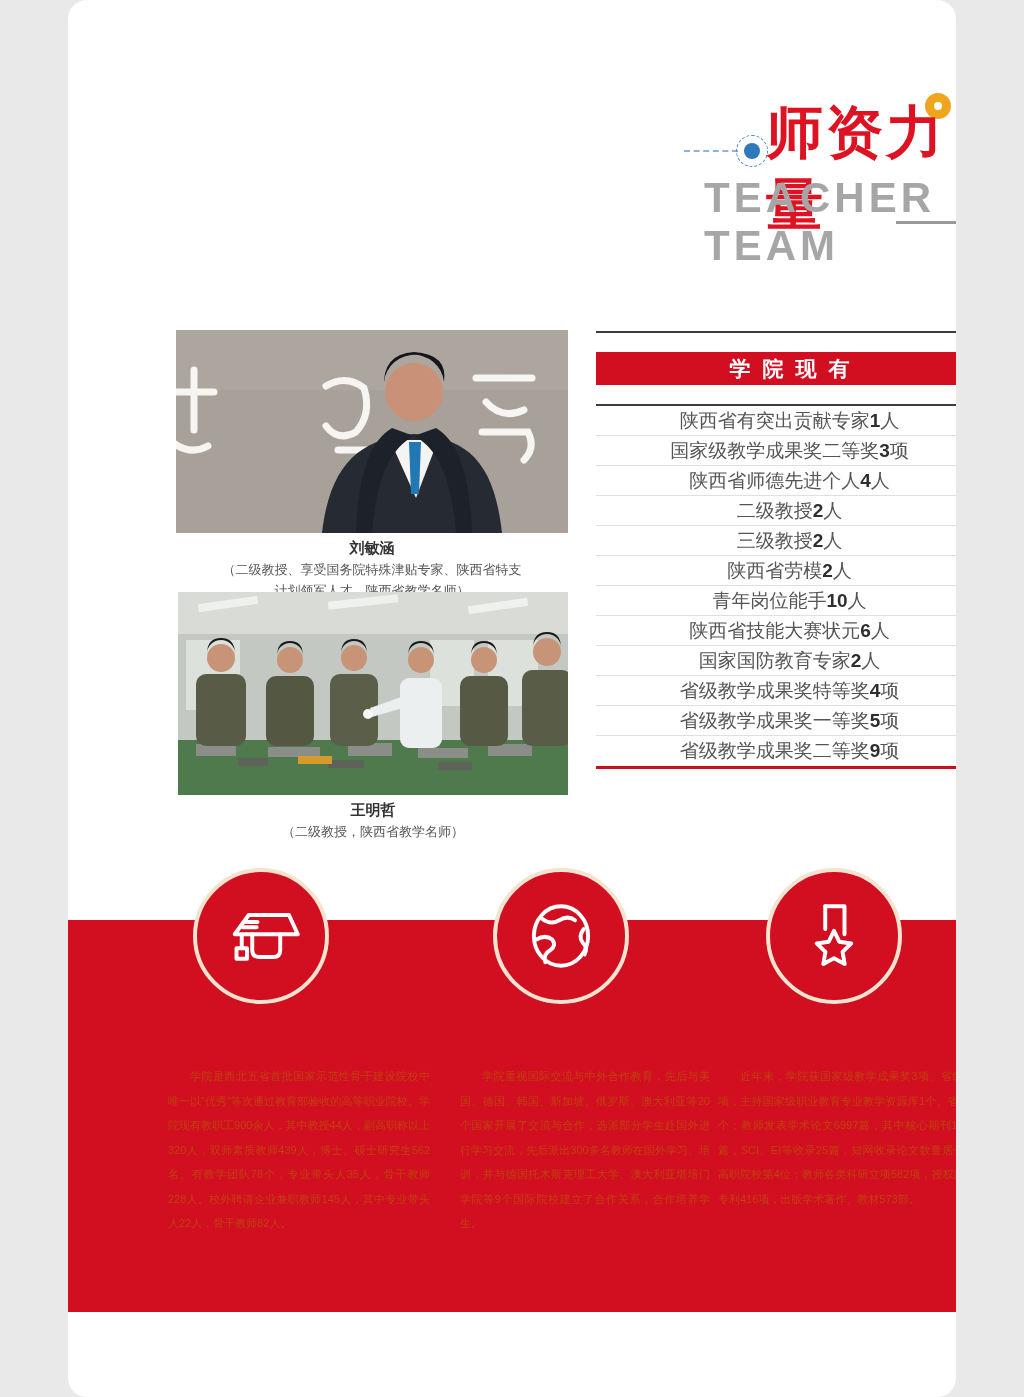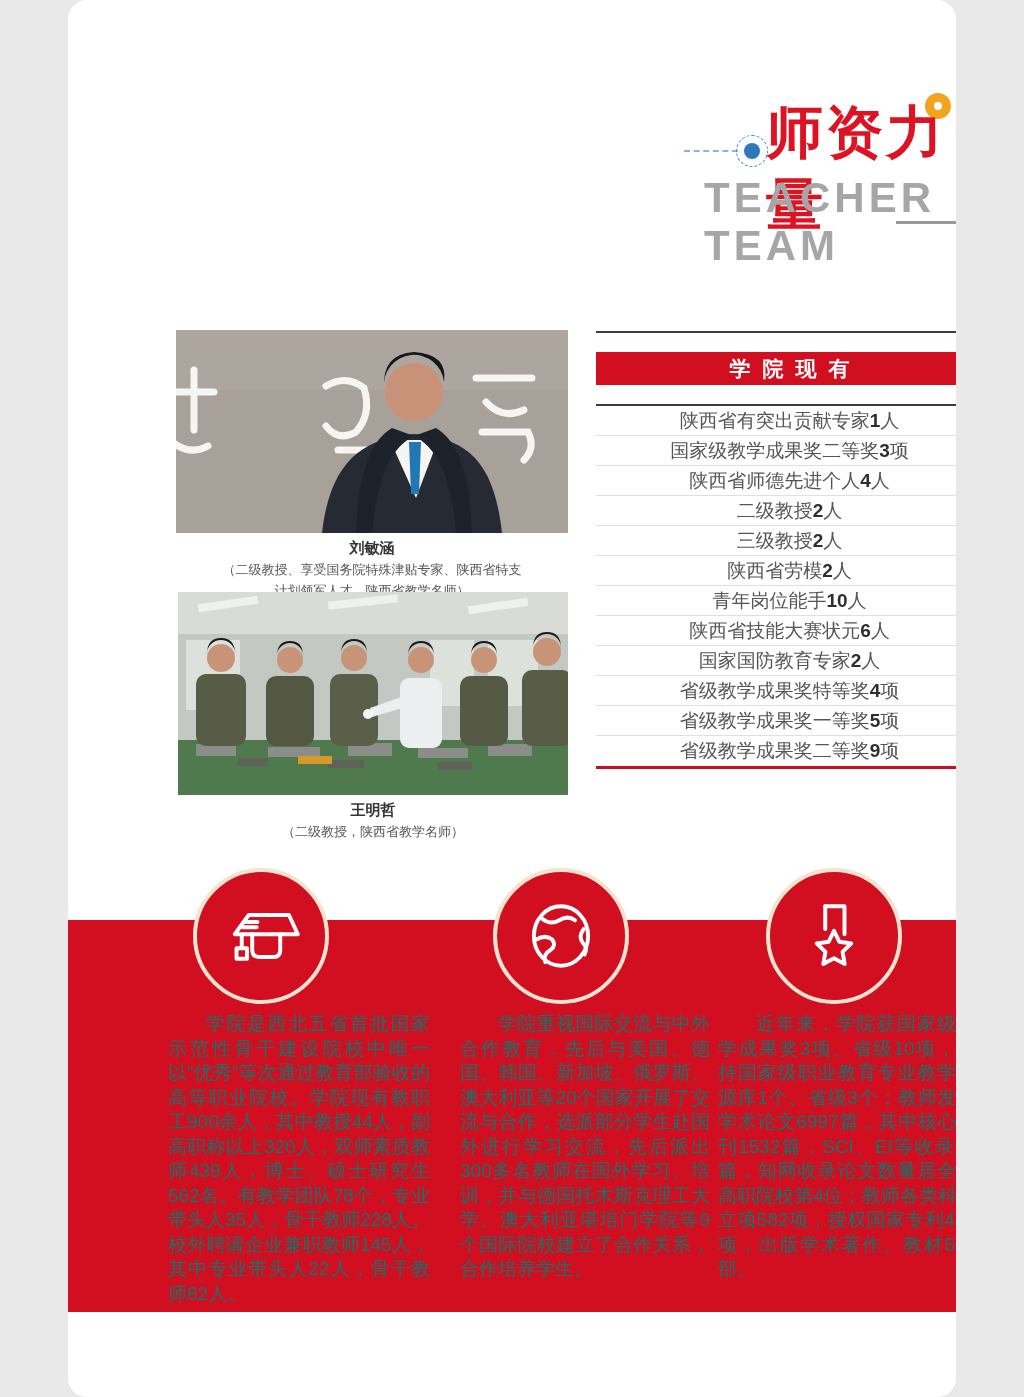--- a/index.html
+++ b/index.html
@@ -60,21 +60,21 @@
   .t-row:last-child{border-bottom:none;}
   .t-num{font-weight:bold;color:#2e2e2e;}
   .stats-bottomline{height:3px;background:#c90f1e;}
 
   
   .band{position:absolute;left:0;top:920px;width:913px;height:392px;background:var(--red);}
   .hl-circle{position:absolute;top:868px;width:136px;height:136px;border-radius:50%;background:var(--red);border:4px solid #f3e3cf;display:flex;align-items:center;justify-content:center;}
   .hlc1{left:125px;}
   .hlc2{left:425px;}
   .hlc3{left:698px;}
-  .hl-text{position:absolute;top:1012px;color:#0f766e;font-size:19px;line-height:24.5px;text-align:justify;text-indent:2em;}
+  .hl-text{position:absolute;top:1064px;color:#c2410c;font-size:11px;line-height:24.5px;text-align:justify;text-indent:2em;}
   .hlt1{left:100px;width:262px;}
   .hlt2{left:392px;width:250px;}
   .hlt3{left:650px;width:258px;}
 
   
   .page-num{position:absolute;left:914px;top:1326px;font-family:"DejaVu Serif","Liberation Serif",serif;font-style:italic;color:#8b5cf6;}
   .pn-big{font-size:21px;}
   .pn-small{font-size:13px;}
 </style>
 </head>

